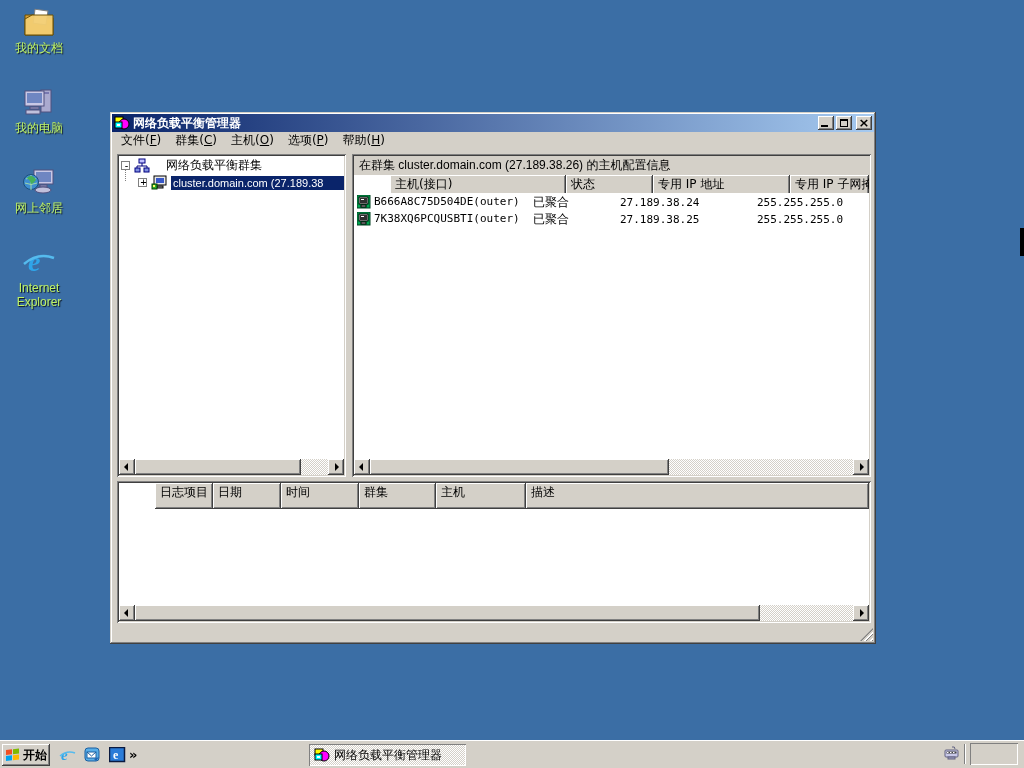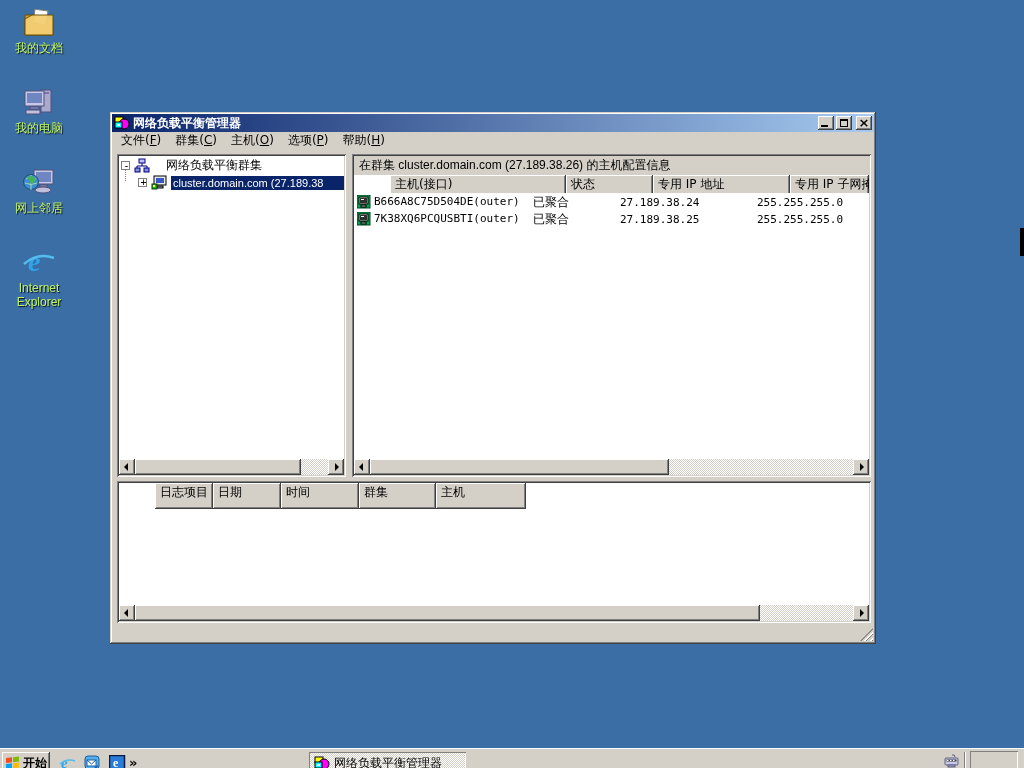--- a/index.html
+++ b/index.html
@@ -71,21 +71,21 @@
   .cell { flex:none; display:flex; padding:0 3px; white-space:nowrap; overflow:hidden; }
   .cell.latin { font-family:"DejaVu Sans Mono","Liberation Mono",monospace; font-size:11px; }
   .cell svg { margin-right:3px; flex:none; }
 
   .statusbar { position:absolute; left:2px; right:2px; top:513px; height:17px; background:#D4D0C8; }
   .grip { position:absolute; right:1px; bottom:1px; width:13px; height:13px;
     background:repeating-linear-gradient(135deg,#fff 0 1px,#808080 1px 2px,transparent 2px 4px);
     clip-path:polygon(100% 0,100% 100%,0 100%); }
 
   
-  .taskbar { position:absolute; left:0; bottom:0; width:1024px; height:20px; background:#D4D0C8;
+  .taskbar { position:absolute; left:0; bottom:0; width:1024px; height:28px; background:#D4D0C8;
     box-shadow: inset 0 1px 0 #FFFFFF; }
   .start-btn { position:absolute; left:2px; top:4px; width:48px; height:22px;
     display:flex; align-items:center; justify-content:center; gap:3px; font-weight:bold; }
   .ql { position:absolute; top:5px; width:20px; height:20px; display:flex; align-items:center; justify-content:center; }
   .chevron::before { content:"»"; font-weight:bold; font-size:13px; }
   .task-btn { position:absolute; top:4px; height:22px; display:flex; align-items:center; gap:4px;
     padding:0 5px; white-space:nowrap; overflow:hidden; }
   .task-active { background-color:#D4D0C8;
     background-image:
       linear-gradient(45deg,#fff 25%,transparent 25%,transparent 75%,#fff 75%),
@@ -255,20 +255,21 @@
     </div>
   </div>
 
   <div class="pane sunken log-pane">
     <div class="lv-header" style="top:2px">
       <div class="hcell" style="width:58px">日志项目</div>
       <div class="hcell" style="width:68px">日期</div>
       <div class="hcell" style="width:78px">时间</div>
       <div class="hcell" style="width:77px">群集</div>
       <div class="hcell" style="width:90px">主机</div>
+      <div class="hcell" style="flex:1">描述</div>
     </div>
     <div class="hscroll">
       <div class="sb-btn raised-thin arr-l"></div>
       <div class="sb-track dither">
         <div class="sb-thumb raised-thin" style="width:87%"></div>
       </div>
       <div class="sb-btn raised-thin arr-r"></div>
     </div>
   </div>
 

